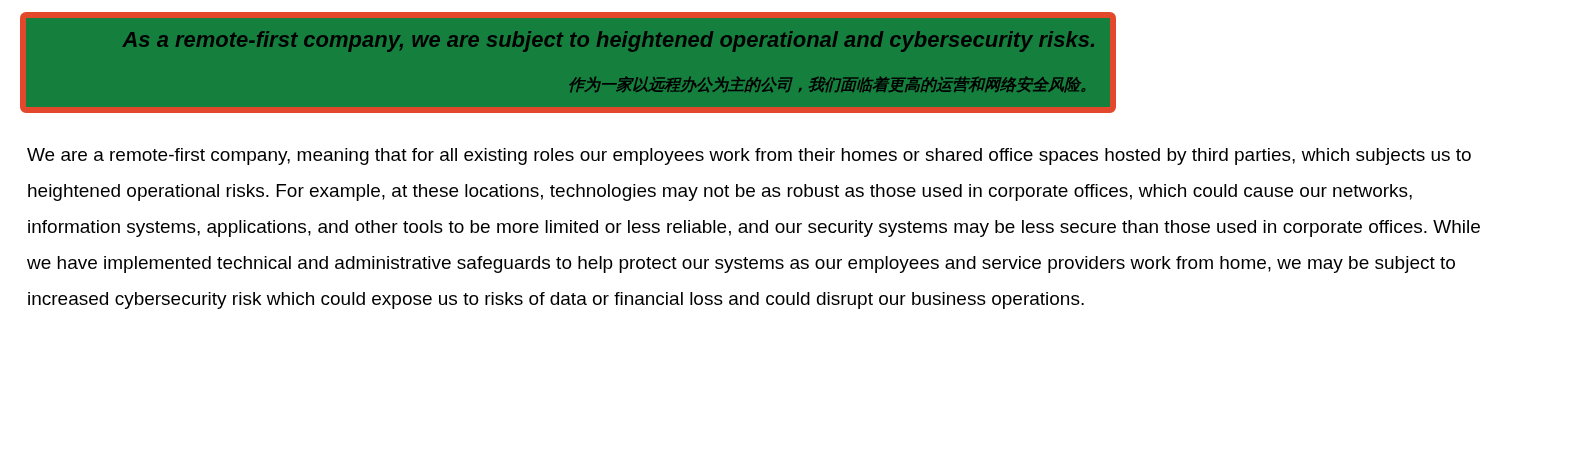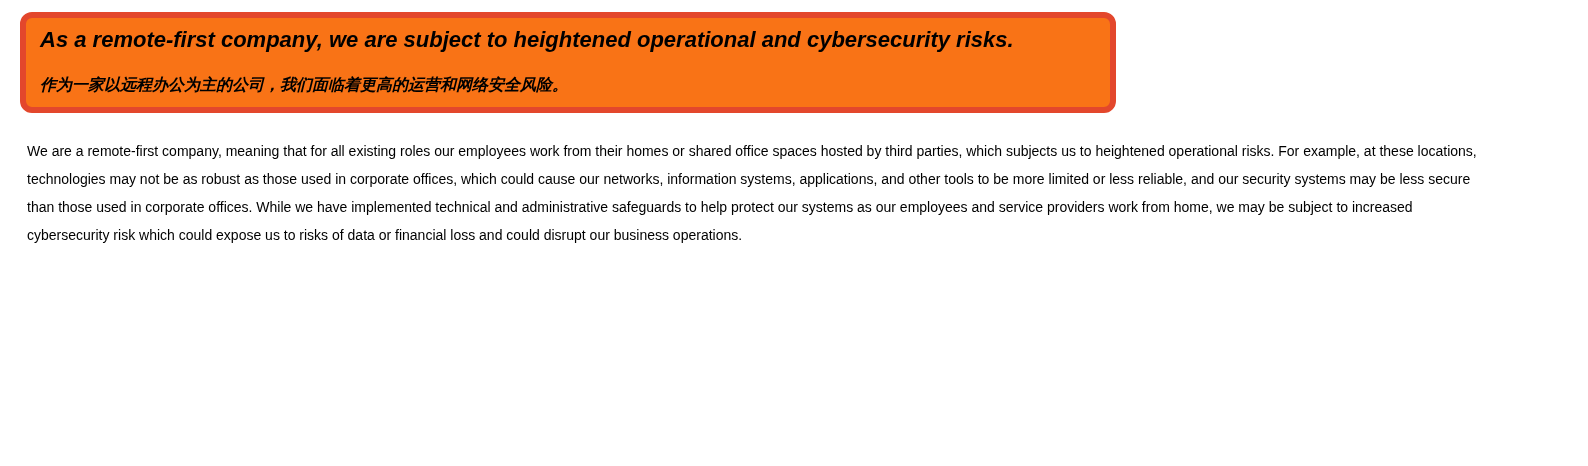--- a/index.html
+++ b/index.html
@@ -16,44 +16,45 @@
   .page {
     position: relative;
     width: 1588px;
     height: 466px;
     background: #ffffff;
   }
   .highlight-box {
     margin: 12px 0 0 20px;
     width: 1096px;
     border: 6px solid #E3472C;
-    border-radius: 12px;
+    border-radius: 6px;
     padding: 8px 14px;
-    background: #f97316;
+    background: #15803d;
+    text-align: right;
   }
   .heading {
     margin: 0;
     font-weight: bold;
     font-style: italic;
     font-size: 22px;
     line-height: 28px;
     white-space: nowrap;
   }
   .heading.zh {
     margin-top: 17px;
     font-size: 16px;
   }
   .body-para {
     margin: 0 0 0 27px;
     width: 1465px;
   }
   .body-para.en {
     margin-top: 24px;
-    font-size: 14px;
-    line-height: 28px;
+    font-size: 19px;
+    line-height: 36px;
   }
   .body-para.zh {
     margin-top: 14px;
     font-size: 22px;
     line-height: 37px;
   }
 </style>
 </head>
 <body>
 

